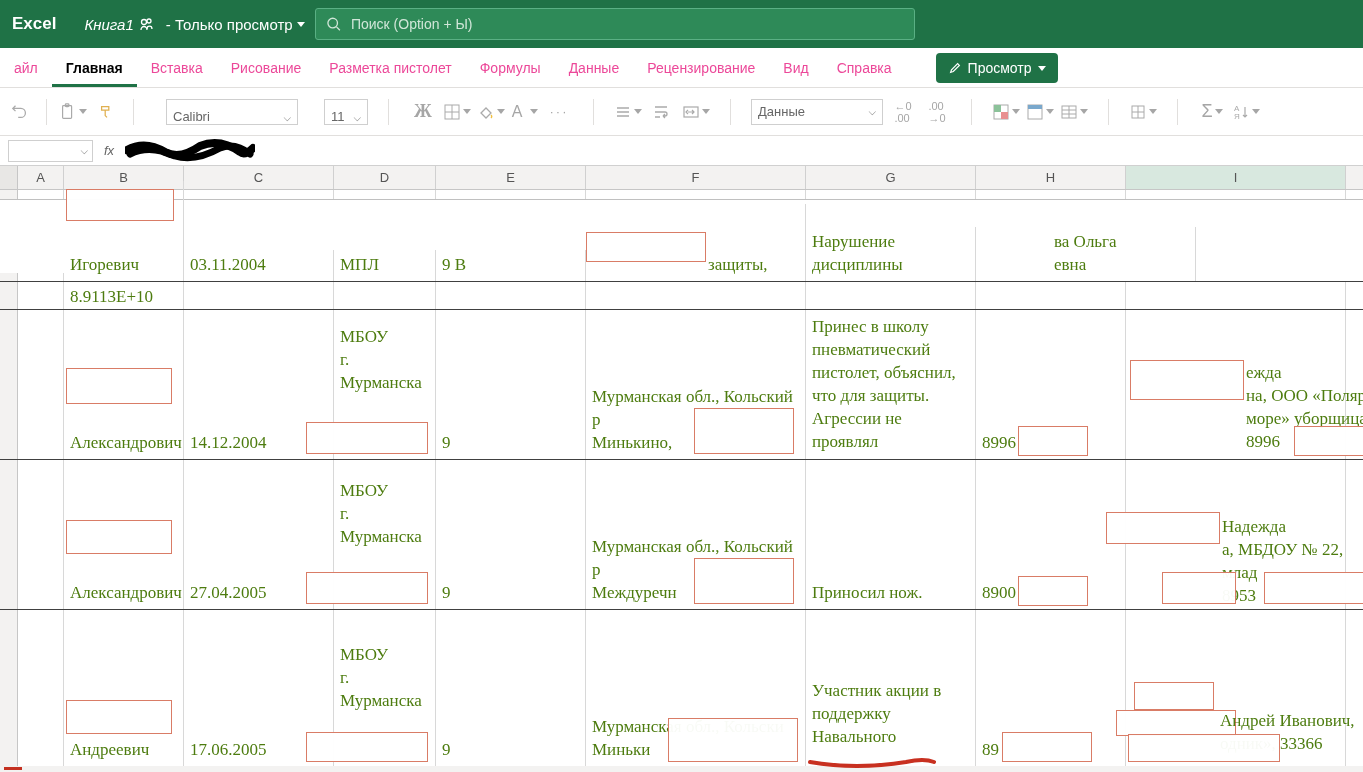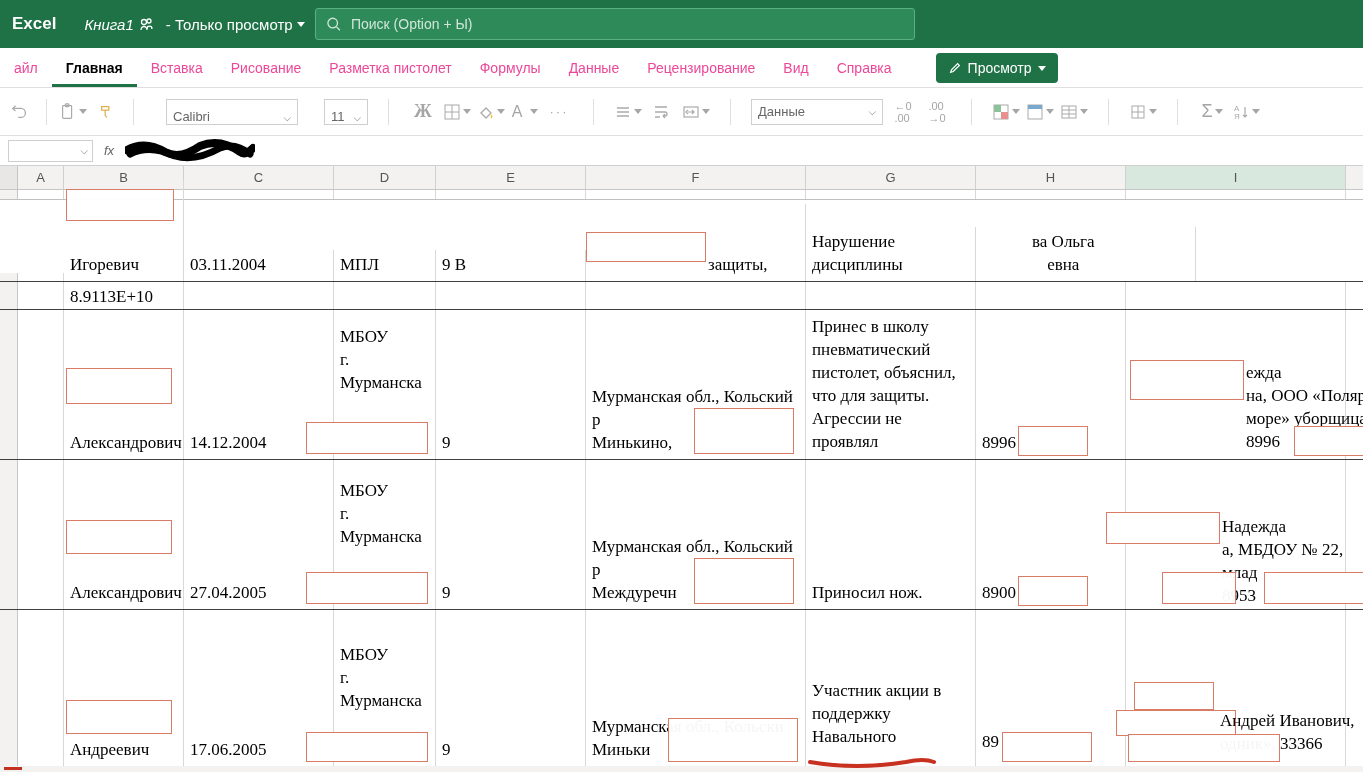--- a/index.html
+++ b/index.html
@@ -41,21 +41,21 @@
   
   .col-headers { background: #f3f2f1; height: 24px; display: flex; border-bottom: 1px solid #c6c6c6; }
   .rowhead-gap { width: 18px; border-right: 1px solid #c6c6c6; background: #e8e7e5; }
   .col-h { border-right: 1px solid #d0d0d0; text-align: center; font-size: 13px; line-height: 24px; color: #555; background: #f3f2f1; }
   .col-h.active { background: #d8e8df; }
 
   
   .grid { background: #fff; position: relative; }
   .grid-row { display: flex; border-bottom: 1px solid #404040; }
   .grid-row.thin { border-bottom: 1px solid #c0c0c0; }
-  .cell { border-right: 1px solid #d8d8d8; font-family: "Times New Roman", serif; font-size: 17px; color: #000000; padding: 4px 6px; position: relative; overflow: visible; white-space: pre-line; line-height: 1.35; }
+  .cell { border-right: 1px solid #d8d8d8; font-family: "Times New Roman", serif; font-size: 17px; color: #4d7c0f; padding: 4px 6px; position: relative; overflow: visible; white-space: pre-line; line-height: 1.35; }
   .cell.rh { width: 18px; border-right: 1px solid #c6c6c6; background: #f3f2f1; font-family: "Segoe UI"; font-size: 11px; }
 
   
   .wA { width: 46px; }
   .wB { width: 120px; }
   .wC { width: 150px; }
   .wD { width: 102px; }
   .wE { width: 150px; }
   .wF { width: 220px; }
   .wG { width: 170px; }
@@ -301,21 +301,21 @@
     </div>
     <div class="cell wC" style="display:flex;align-items:flex-end"><span>03.11.2004</span></div>
     <div class="cell wD" style="display:flex;align-items:center"><span>МПЛ</span></div>
     <div class="cell wE" style="display:flex;align-items:flex-end"><span>9 В</span></div>
     <div class="cell wF">
       <div class="red" style="left:0px;top:28px;width:120px;height:30px"></div>
       <div style="position:absolute;bottom:4px;left:122px"><span>защиты,</span></div>
     </div>
     <div class="cell wG" style="display:flex;align-items:flex-end"><span>Нарушение дисциплины</span></div>
     <div class="cell wI">
-      <div style="position:absolute;bottom:4px;left:56px;text-align:center"><span>ва Ольга
+      <div style="position:absolute;bottom:4px;left:78px;text-align:left"><span>ва Ольга
 евна</span></div>
     </div>
   </div>
 
   <div class="grid-row" style="height:28px">
     <div class="cell rh"></div>
     <div class="cell wA"></div>
     <div class="cell wB"><span>8.9113E+10</span></div>
     <div class="cell wC"></div>
     <div class="cell wD"></div>
@@ -425,21 +425,21 @@
 Миньки</span></div>
       <div class="red" style="left:82px;top:108px;width:130px;height:44px"></div>
     </div>
     <div class="cell wG">
       <div style="position:absolute;bottom:17px;left:6px;width:158px"><span>Участник акции в поддержку Навального</span></div>
       <svg style="position:absolute;left:0px;bottom:-4px;width:130px;height:14px" viewBox="0 0 130 14">
         <path d="M4 6 Q 50 14, 100 6 Q 118 2, 128 6" stroke="#c83020" stroke-width="4" fill="none" stroke-linecap="round"></path>
       </svg>
     </div>
     <div class="cell wH">
-      <div style="position:absolute;bottom:12px;left:6px"><span>89</span></div>
+      <div style="position:absolute;bottom:4px;left:6px"><span>89</span></div>
       <div class="red" style="left:26px;top:122px;width:90px;height:30px"></div>
     </div>
     <div class="cell wI">
       <div class="red" style="left:8px;top:72px;width:80px;height:28px"></div>
       <div class="red" style="left:-10px;top:100px;width:120px;height:26px"></div>
       <div style="position:absolute;top:100px;left:94px;width:180px"><span>Андрей Иванович,
 одник», 33366</span></div>
       <div class="red" style="left:2px;top:124px;width:152px;height:28px"></div>
     </div>
   </div>

